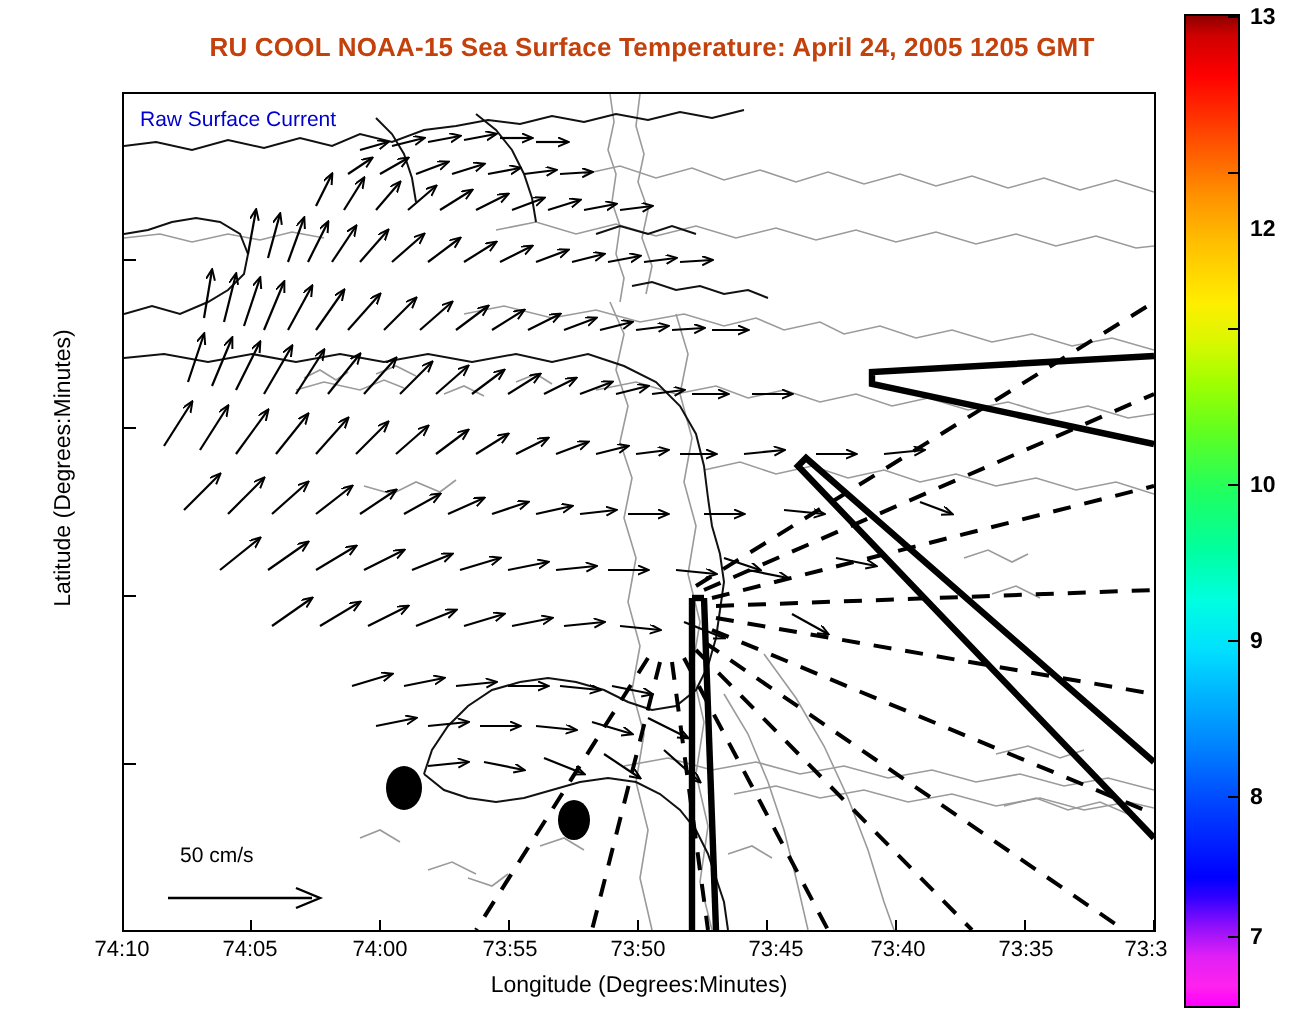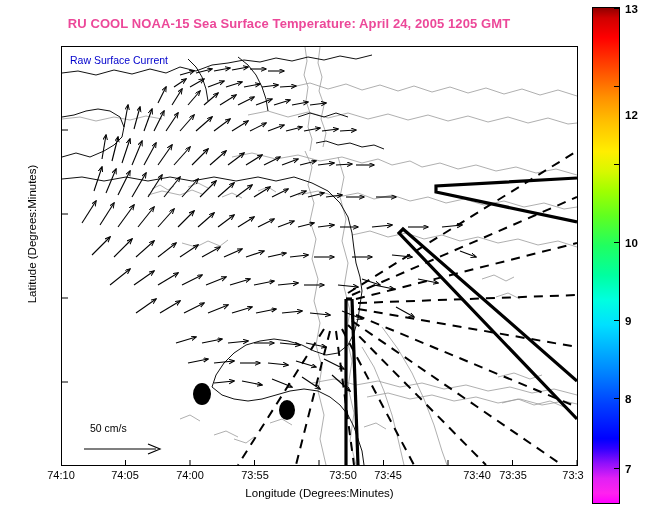--- a/index.html
+++ b/index.html
@@ -21,23 +21,24 @@
     height: 515px;
   }
   .title-text {
     position: absolute;
     left: 0;
     top: 16px;
     width: 578px;
     text-align: center;
     font-size: 13px;
     font-weight: bold;
-    color: #ec4899;
+    color: #c2410c;
     letter-spacing: 0.1px;
     white-space: nowrap;
+    padding-left: 37px;
   }
   .axes-box {
     position: absolute;
     left: 61px;
     top: 46px;
     width: 517px;
     height: 420px;
     border: 1px solid #000000;
     box-sizing: border-box;
     background: #ffffff;
@@ -408,23 +409,23 @@
       <path d="M 1,252 L 7,252"></path>
         <path d="M 1,336 L 7,336"></path>
         <path d="M 1,419.5 L 7,419.5"></path>
     </g>
   </svg>
 
   <div class="xtick-label" style="left:61px;">74:10</div>
   <div class="xtick-label" style="left:125px;">74:05</div>
   <div class="xtick-label" style="left:190px;">74:00</div>
   <div class="xtick-label" style="left:255px;">73:55</div>
-  <div class="xtick-label" style="left:319px;margin-left:24px;">73:50</div>
+  <div class="xtick-label" style="left:319px;">73:50</div>
   <div class="xtick-label" style="left:388px;">73:45</div>
-  <div class="xtick-label" style="left:449px;margin-left:28px;">73:40</div>
+  <div class="xtick-label" style="left:449px;">73:40</div>
   <div class="xtick-label" style="left:513px;">73:35</div>
   <div class="xtick-label" style="left:573px;">73:3</div>
 
   <svg class="overlay-svg" style="left:61px; top:456px;" width="518" height="11">
     <g stroke="#000" stroke-width="1">
       <path d="M 0.5,10 L 0.5,4"></path>
         <path d="M 64.5,10 L 64.5,4"></path>
         <path d="M 129,10 L 129,4"></path>
       <path d="M 193.5,10 L 193.5,4"></path>
         <path d="M 258,10 L 258,4"></path>

